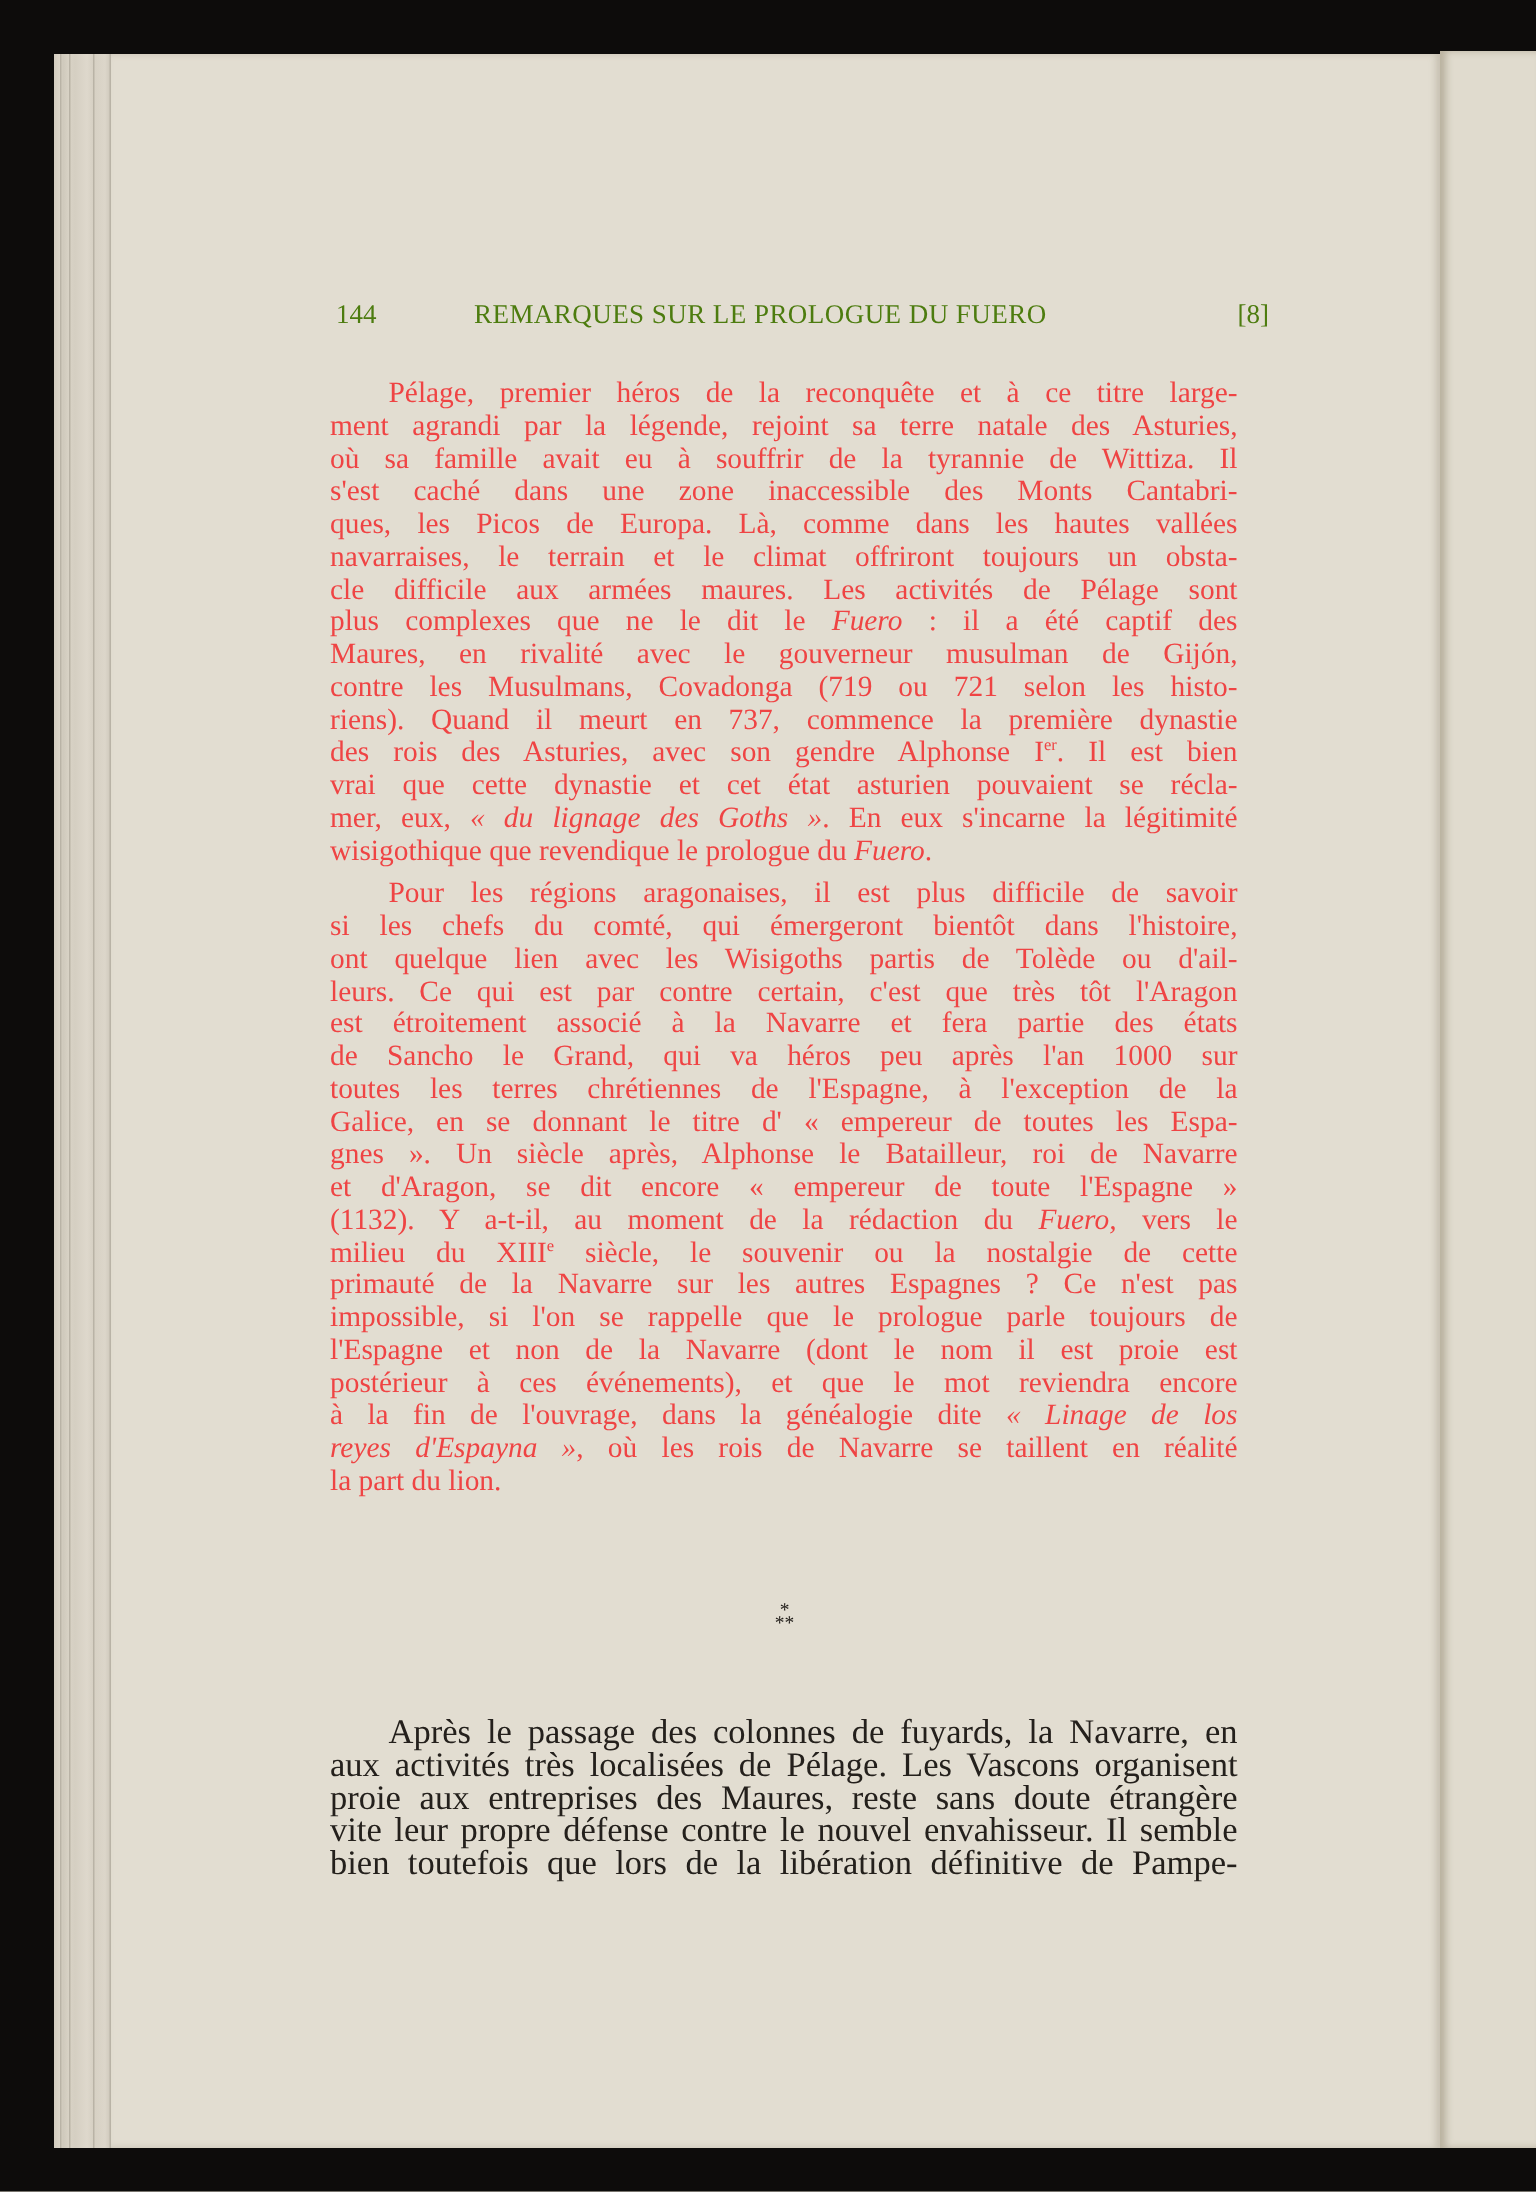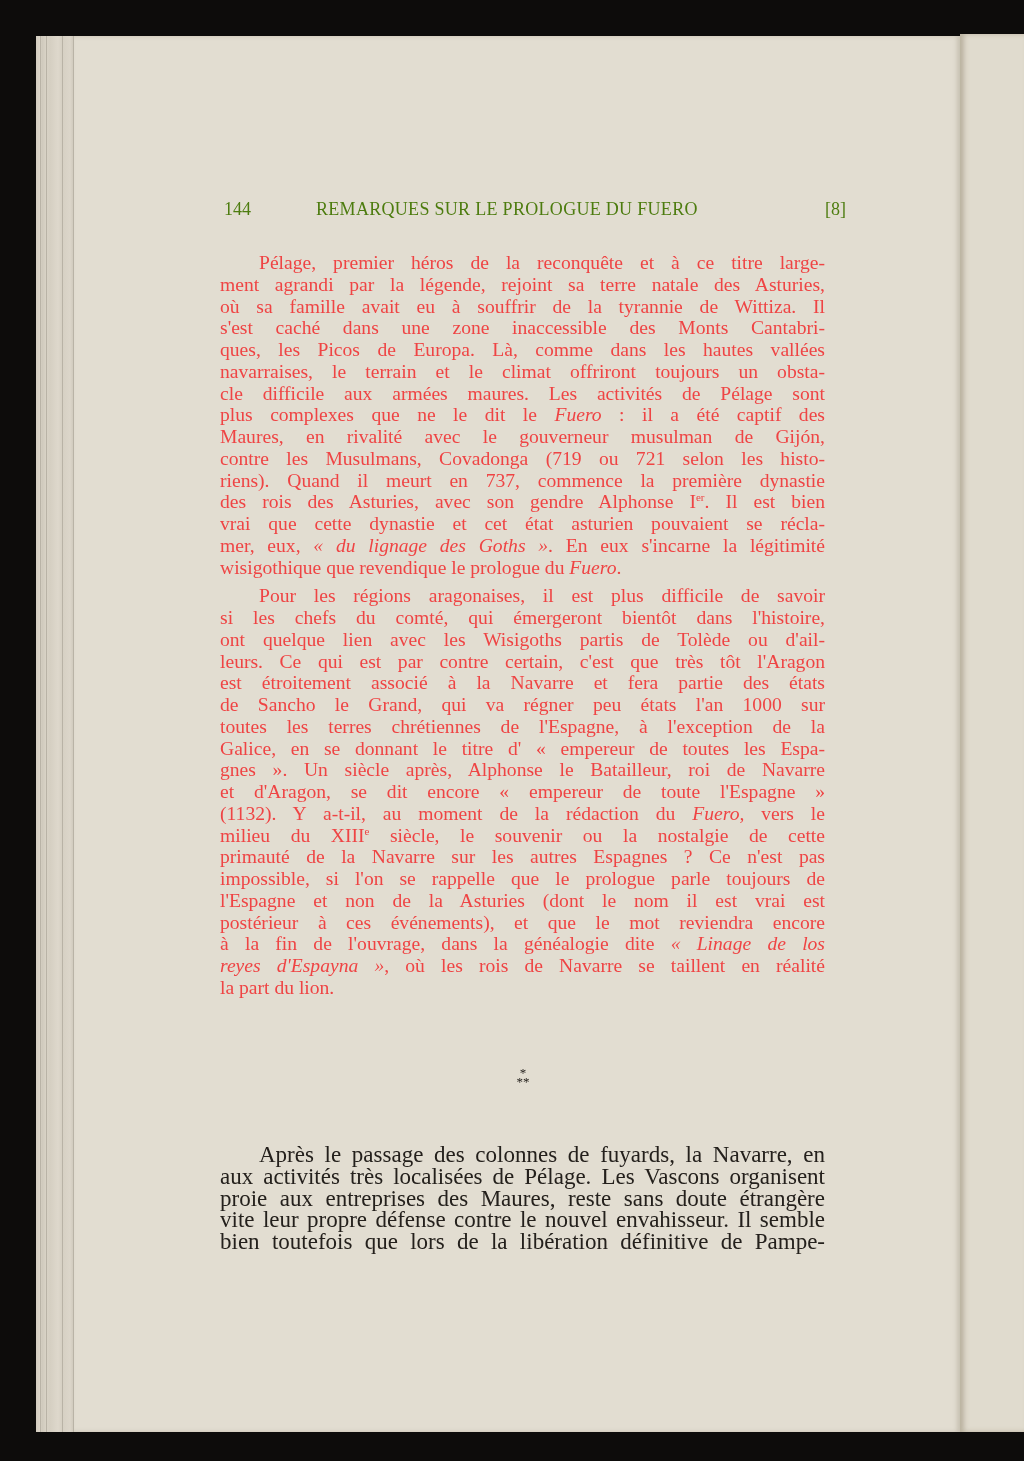--- a/index.html
+++ b/index.html
@@ -86,30 +86,30 @@
     <span class="line">vrai que cette dynastie et cet état asturien pouvaient se récla-</span>
     <span class="line"><span>mer, eux, </span><i>« du lignage des Goths »</i><span>. En eux s'incarne la légitimité</span></span>
     <span class="line last"><span>wisigothique que revendique le prologue du </span><i>Fuero</i><span>.</span></span>
   </p>
   <p class="para">
     <span class="line first">Pour les régions aragonaises, il est plus difficile de savoir</span>
     <span class="line">si les chefs du comté, qui émergeront bientôt dans l'histoire,</span>
     <span class="line">ont quelque lien avec les Wisigoths partis de Tolède ou d'ail-</span>
     <span class="line">leurs. Ce qui est par contre certain, c'est que très tôt l'Aragon</span>
     <span class="line">est étroitement associé à la Navarre et fera partie des états</span>
-    <span class="line">de Sancho le Grand, qui va régner peu états l'an 1000 sur</span>
+    <span class="line">de Sancho le Grand, qui va héros peu après l'an 1000 sur</span>
     <span class="line">toutes les terres chrétiennes de l'Espagne, à l'exception de la</span>
     <span class="line">Galice, en se donnant le titre d' « empereur de toutes les Espa-</span>
     <span class="line">gnes ». Un siècle après, Alphonse le Batailleur, roi de Navarre</span>
     <span class="line">et d'Aragon, se dit encore « empereur de toute l'Espagne »</span>
     <span class="line"><span>(1132). Y a-t-il, au moment de la rédaction du </span><i>Fuero,</i><span> vers le</span></span>
     <span class="line"><span>milieu du XIII</span><sup>e</sup><span> siècle, le souvenir ou la nostalgie de cette</span></span>
     <span class="line">primauté de la Navarre sur les autres Espagnes ? Ce n'est pas</span>
     <span class="line">impossible, si l'on se rappelle que le prologue parle toujours de</span>
-    <span class="line">l'Espagne et non de la Asturies (dont le nom il est vrai est</span>
+    <span class="line">l'Espagne et non de la Navarre (dont le nom il est proie est</span>
     <span class="line">postérieur à ces événements), et que le mot reviendra encore</span>
     <span class="line"><span>à la fin de l'ouvrage, dans la généalogie dite </span><i>« Linage de los</i></span>
     <span class="line"><i>reyes d'Espayna »</i><span>, où les rois de Navarre se taillent en réalité</span></span>
     <span class="line last">la part du lion.</span>
   </p>
 </div>
 
 <div class="asterism">
   <div>*</div>
   <div>**</div>

